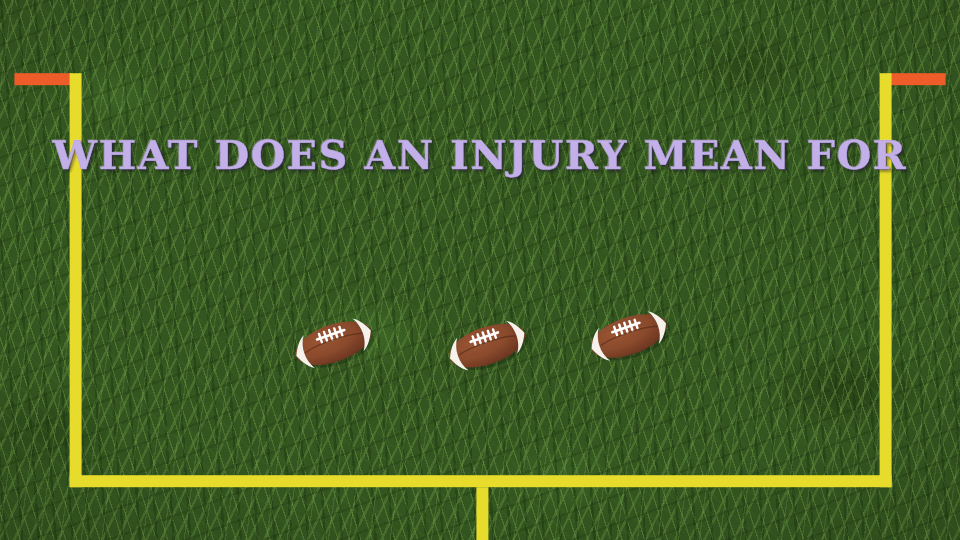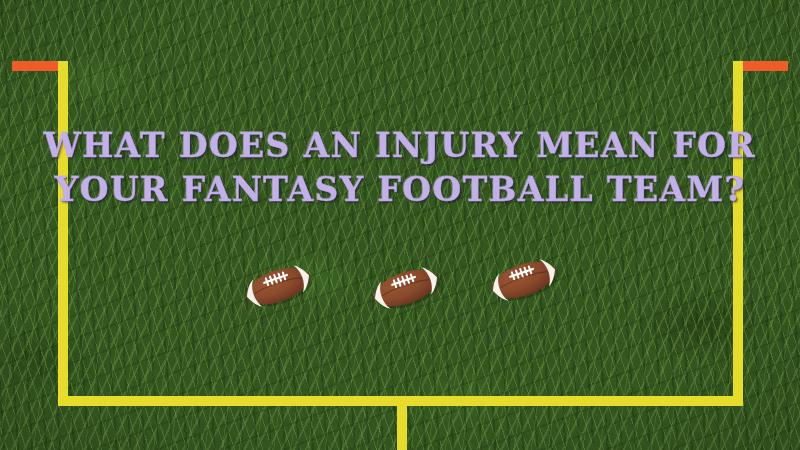--- a/index.html
+++ b/index.html
@@ -99,21 +99,21 @@
     background: #ed5c29;
     height: 10px;
   }
   .pylon-left  { left: 12px;  top: 61px; width: 48px; }
   .pylon-right { left: 741px; top: 61px; width: 47px; }
 
   
   .title-block {
     position: absolute;
     left: 0; right: 0;
-    top: 124px;
+    top: 108px;
     text-align: center;
     pointer-events: none;
   }
   .title-line {
     display: block;
     font-family: "DejaVu Serif", "Liberation Serif", serif;
     font-weight: bold;
     font-size: 33px;
     line-height: 44px;
     letter-spacing: 1.4px;
@@ -172,21 +172,20 @@
     <div class="pylon pylon-left"></div>
     <div class="pylon pylon-right"></div>
     <div class="post post-left"></div>
     <div class="post post-right"></div>
     <div class="post crossbar"></div>
     <div class="post center-stem"></div>
   </div>
 
   <div class="title-block">
     <span class="title-line">What Does an Injury Mean For</span>
-    <span class="title-line">Your Fantasy Football Team?</span>
   </div>
 
   <div class="ball ball-1">
     <svg viewBox="0 0 68 44" xmlns="http://www.w3.org/2000/svg">
       <defs>
         <radialGradient id="lg1" cx="38%" cy="32%" r="72%">
           <stop offset="0%" stop-color="#9a5533"></stop>
           <stop offset="55%" stop-color="#8a4a2c"></stop>
           <stop offset="100%" stop-color="#6b3420"></stop>
         </radialGradient>

